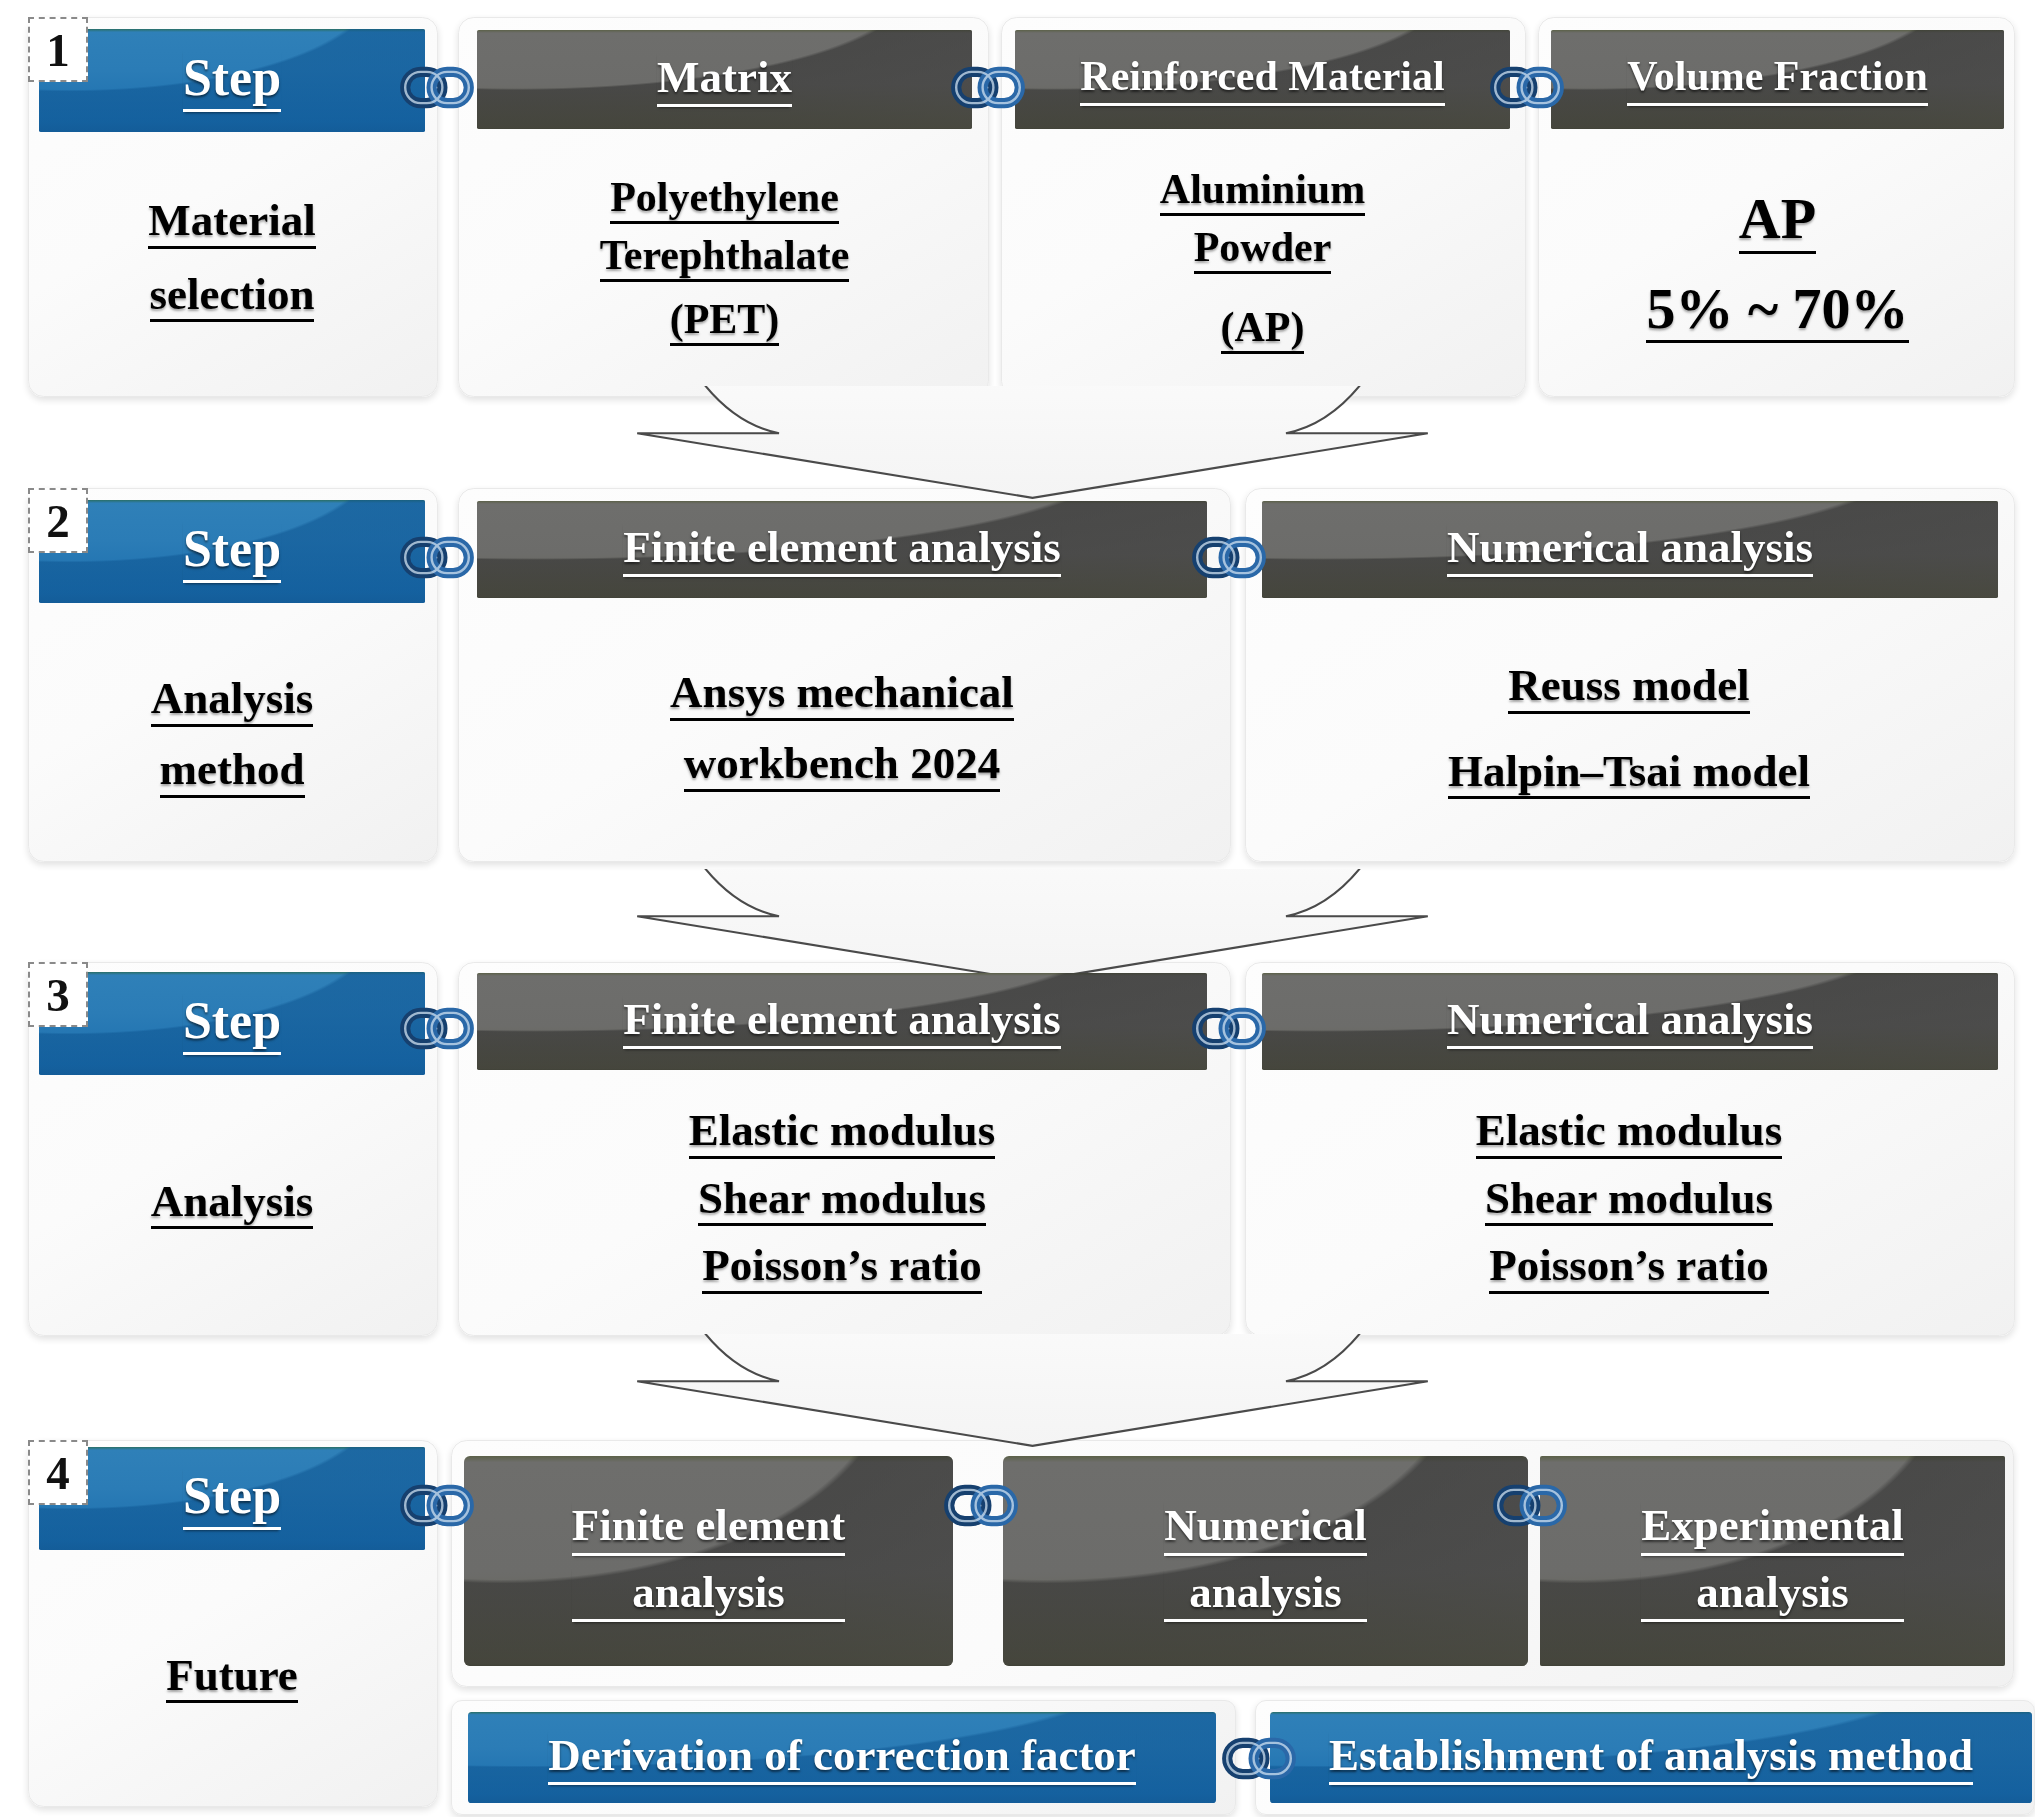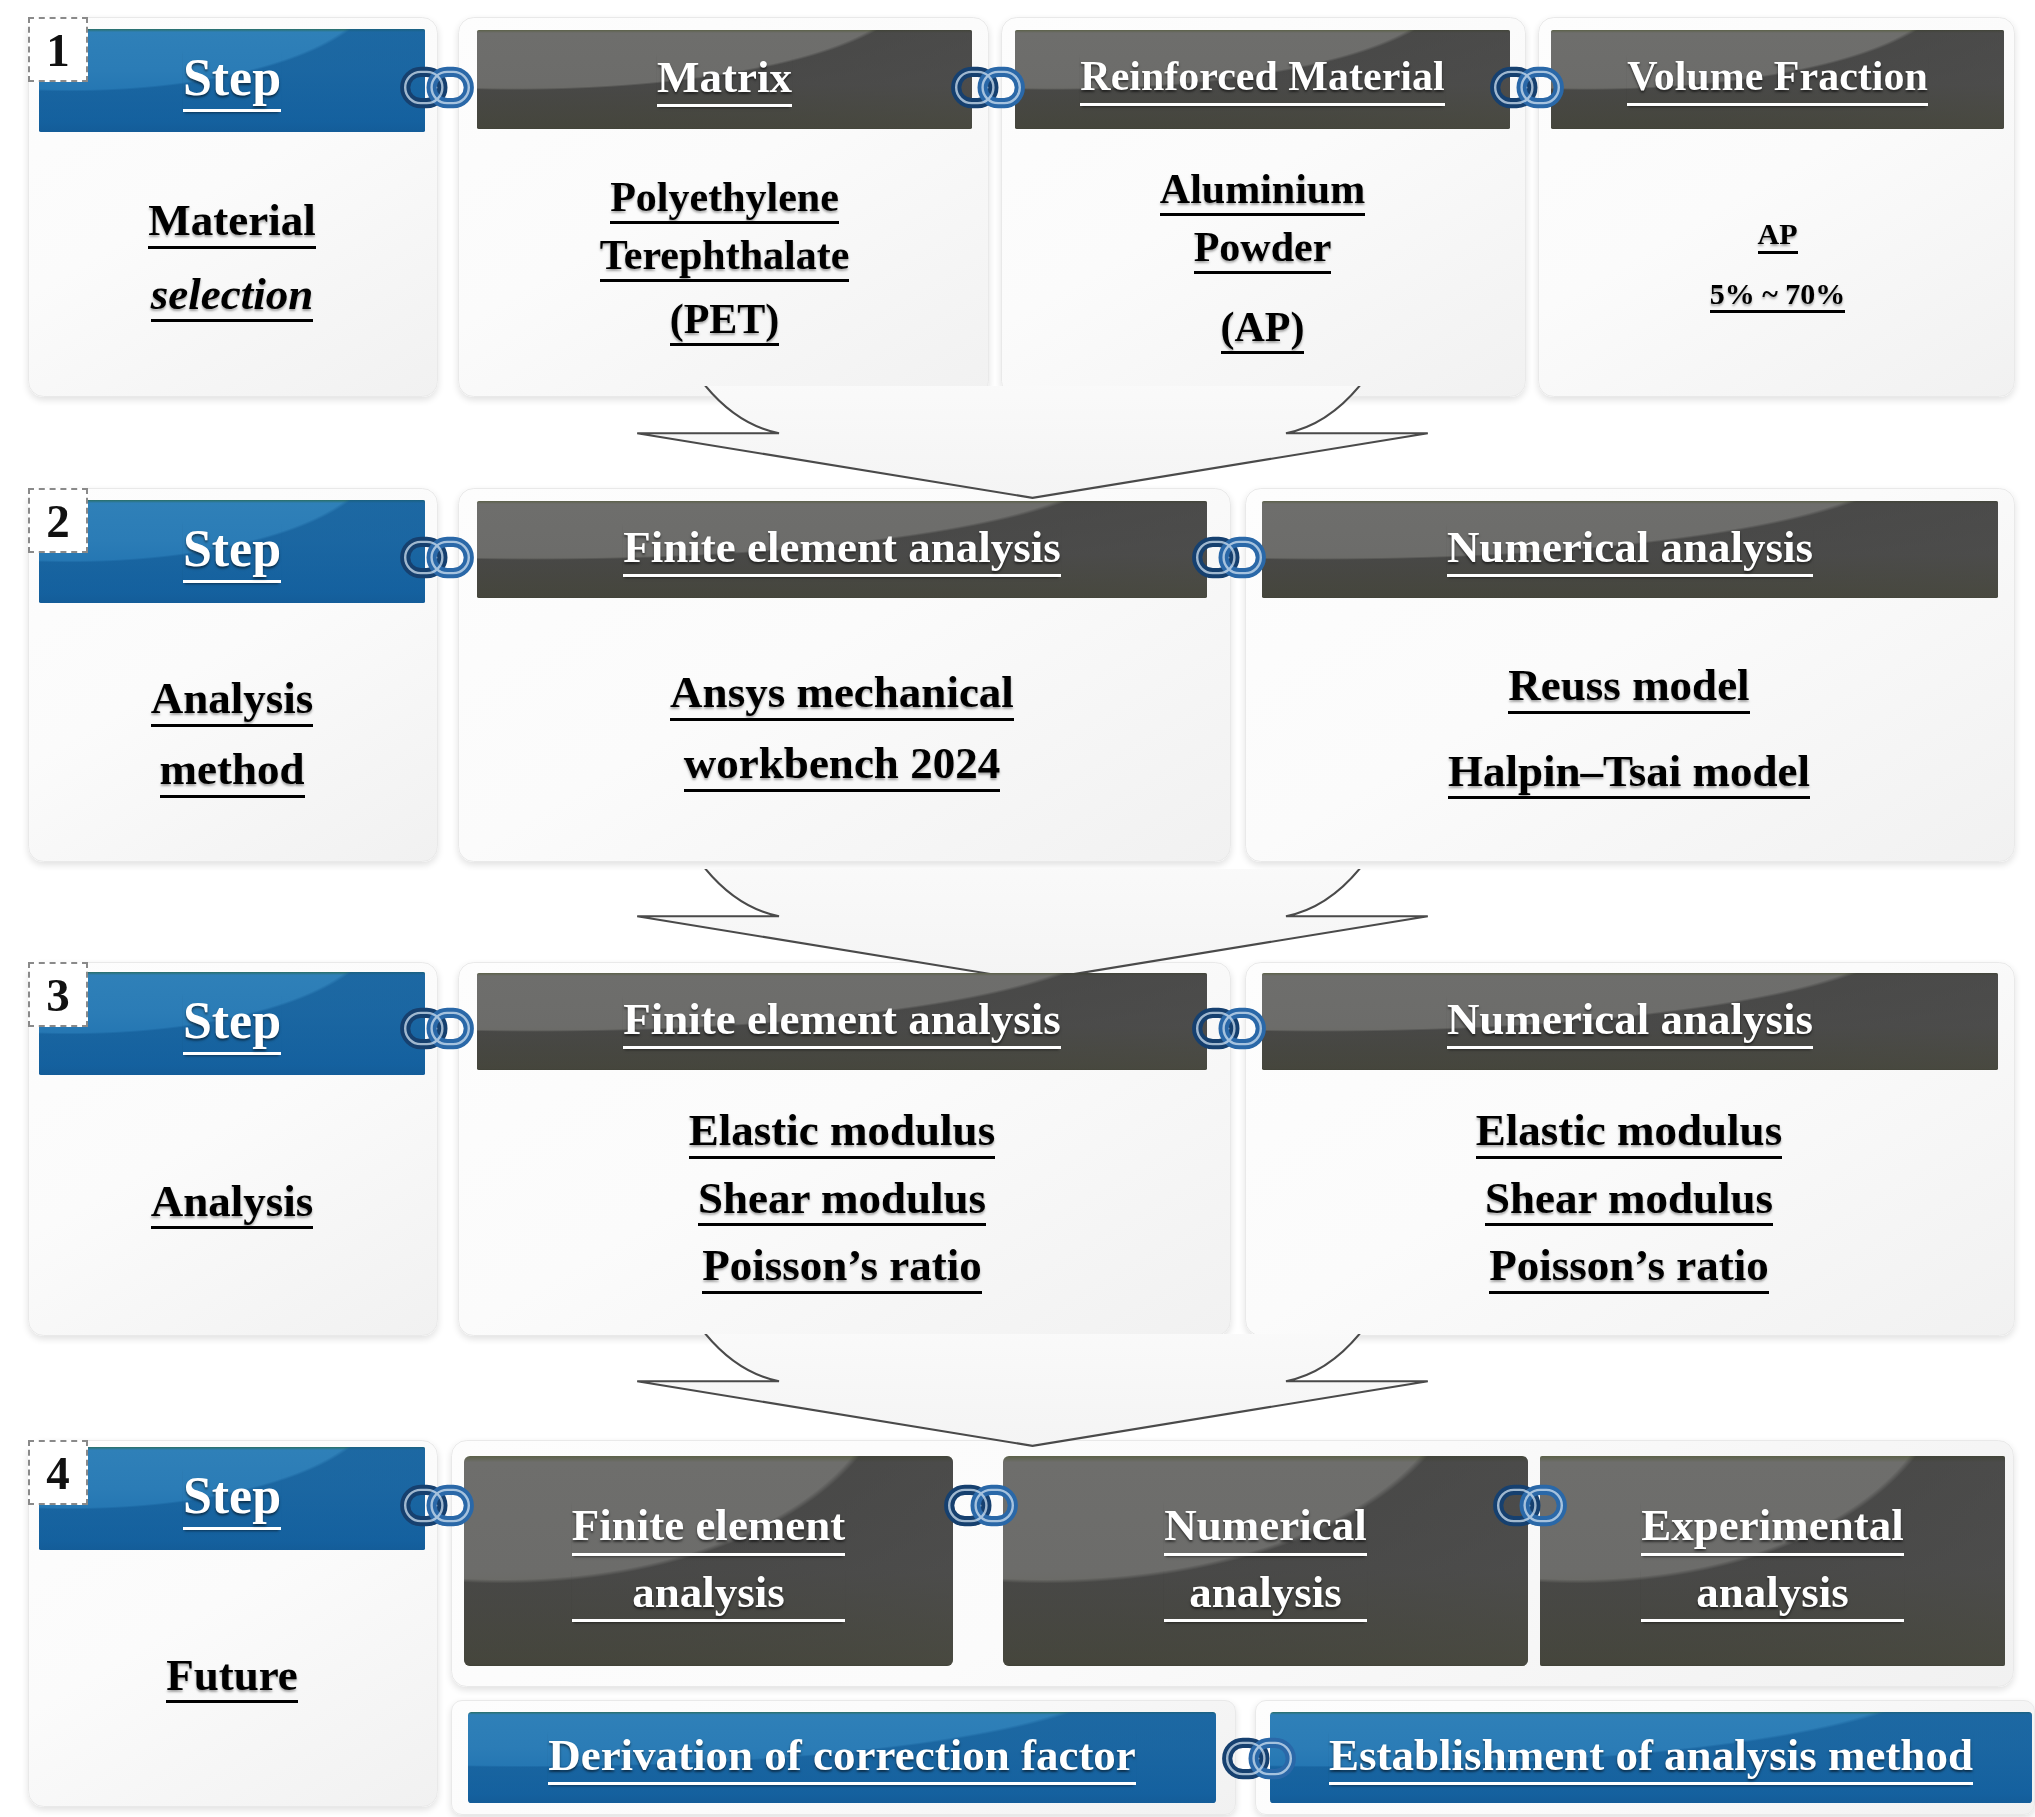--- a/index.html
+++ b/index.html
@@ -142,21 +142,21 @@
       <u>Step</u>
     </span>
   </div>
 
   <div class="step-num" style="left:28px;top:17px;width:60px;height:65px;font-size:47px;">
     <span>1</span>
   </div>
 
   <div class="body" style="left:39px;top:145px;width:386px;height:229px;font-size:45px;">
     <span class="line">Material</span>
-    <span class="line" style="margin-top:22px;font-style:italic;">selection</span>
+    <span class="line" style="margin-top:22px;">selection</span>
   </div>
 
   <svg class="chain" style="left:398px;top:56px;width:78px;height:63px;" viewBox="0 0 130 104">
     <g fill="none" stroke="#1b4f8c" stroke-width="17">
       <rect x="12" y="26" width="62" height="52" rx="26" stroke="#16406f"></rect>
       <rect x="56" y="26" width="62" height="52" rx="26" stroke="#2a68a8"></rect>
     </g>
     <g fill="none" stroke="#cfe0f0" stroke-width="4" opacity=".75">
       <rect x="12" y="26" width="62" height="52" rx="26"></rect>
       <rect x="56" y="26" width="62" height="52" rx="26"></rect>
@@ -208,21 +208,21 @@
       <rect x="56" y="26" width="62" height="52" rx="26"></rect>
     </g>
   </svg>
 
   <div class="card" style="left:1538px;top:17px;width:477px;height:380px;"></div>
   <div class="banner grey" style="left:1551px;top:30px;width:453px;height:99px;border-radius:1.8px;">
     <span class="btxt" style="font-size:42px;">
       <u>Volume Fraction</u>
     </span>
   </div>
-  <div class="body" style="left:1545px;top:145px;width:465px;height:241px;font-size:30px;">
+  <div class="body" style="left:1545px;top:145px;width:465px;height:241px;font-size:58px;">
     <span class="line">AP</span>
     <span class="line" style="margin-top:24px;">5% ~ 70%</span>
   </div>
 
   <div class="card" style="left:28px;top:488px;width:410px;height:374px;"></div>
 
   <div class="banner blue" style="left:39px;top:500px;width:386px;height:103px;border-radius:1.8px;">
     <span class="btxt" style="font-size:52px;">
       <u>Step</u>
     </span>

